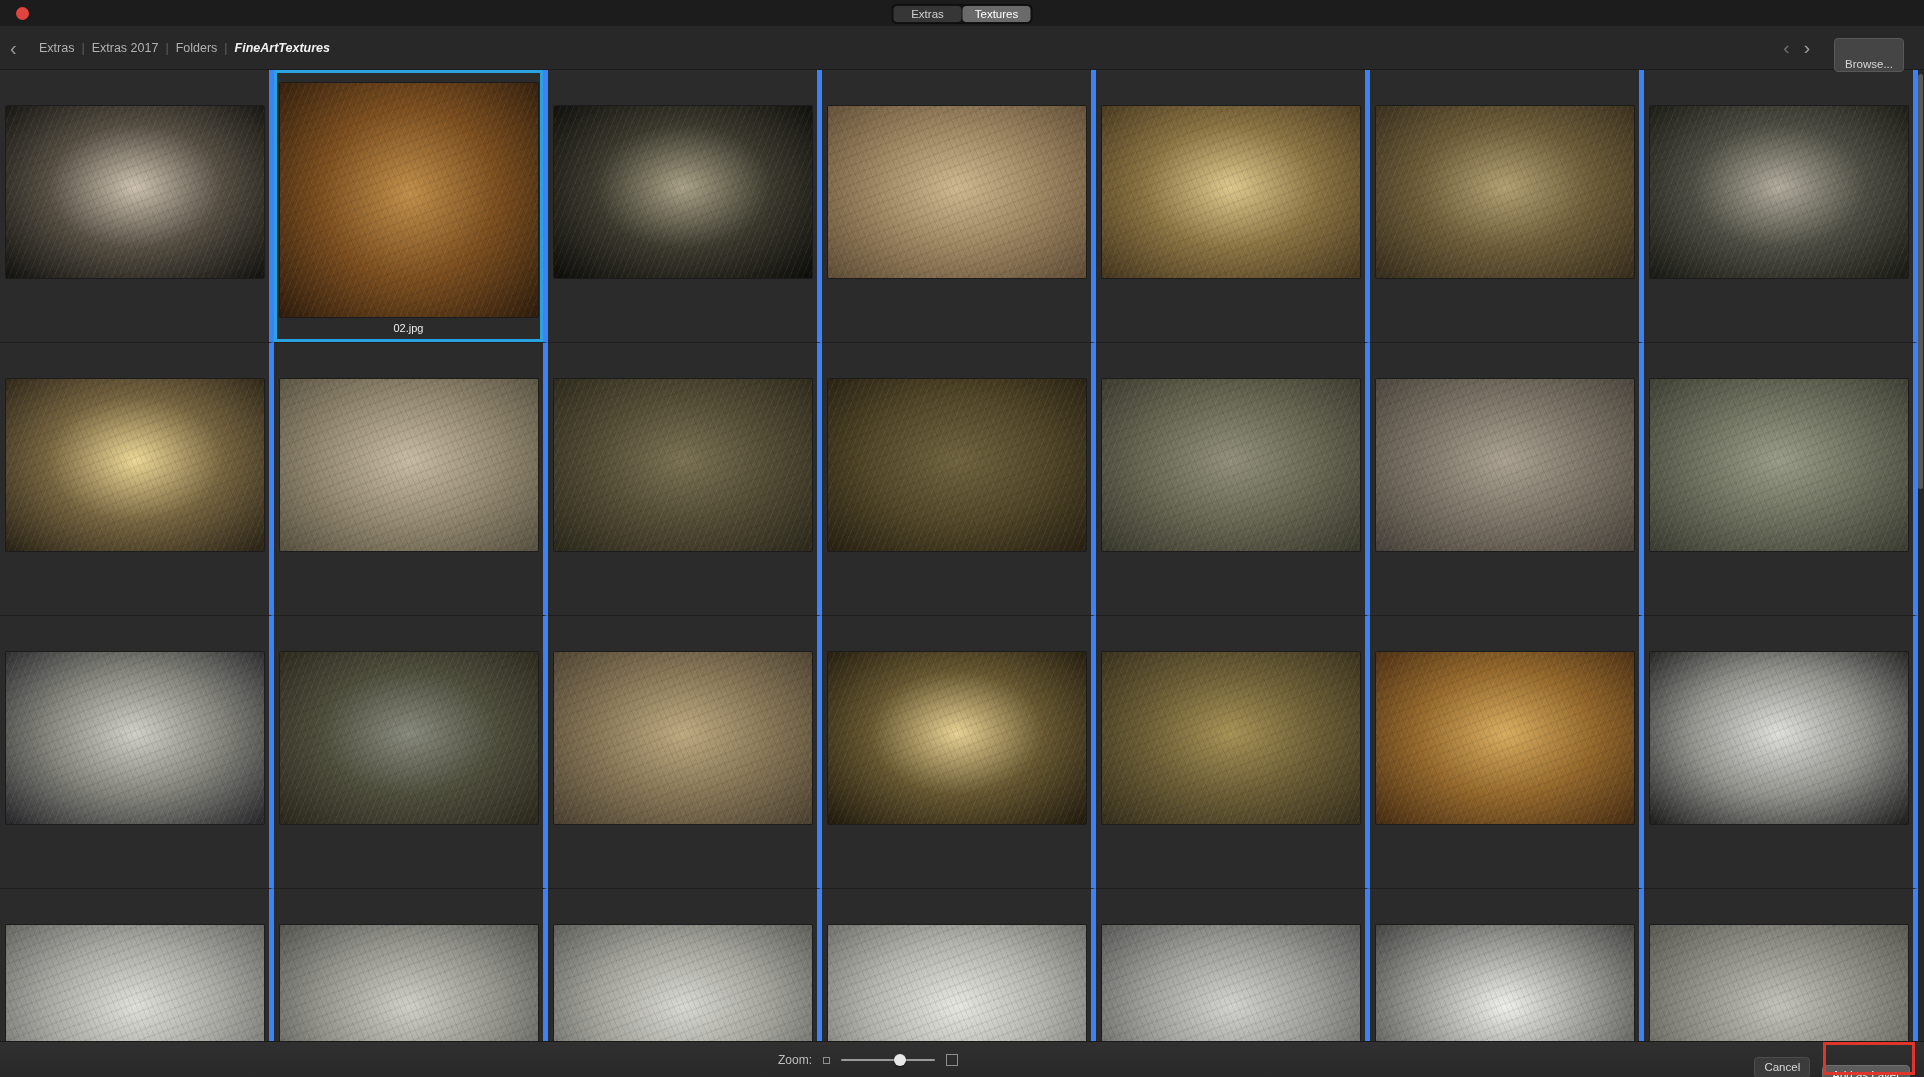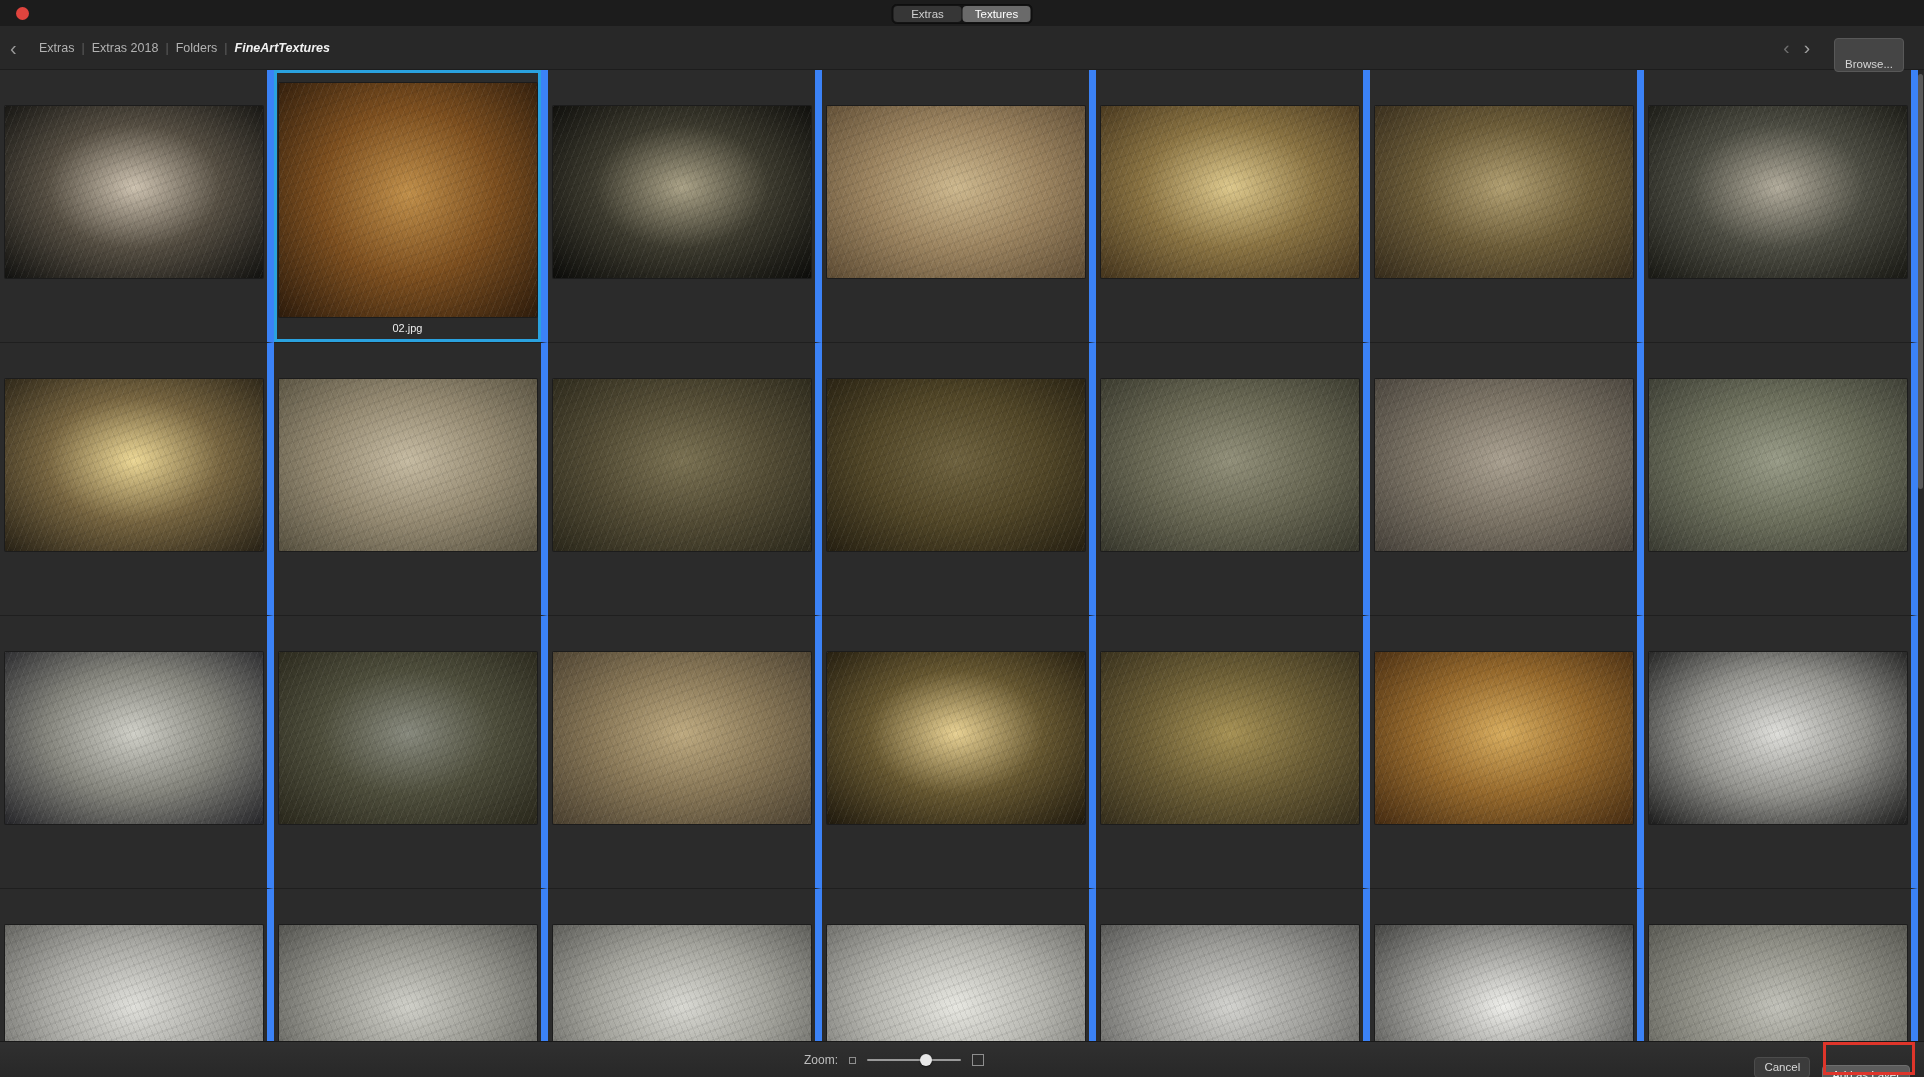--- a/index.html
+++ b/index.html
@@ -25,38 +25,38 @@
   .bc-item { padding:0 7px; color:#b2b2b2; }
   .bc-item.last { color:#f1f1f1; font-weight:bold;font-style:italic; }
   .bc-sep { color:#5e5e5e; }
   .nav-arrows { position:absolute; right:114px; top:0; height:44px; display:flex; align-items:center; gap:14px; font-size:19px; }
   .nav-prev { color:#6f6f6f; }
   .nav-next { color:#a2a2a2; }
   .browse-btn { position:absolute; right:20px; top:12px; height:21px; padding:16px 10px; background:#454545; border:1px solid #585858; border-radius:4px; color:#d6d6d6; font-size:11.5px; line-height:19px; }
 
   
   .grid { position:absolute; top:70px; left:0; right:6px; bottom:36px; background:#2b2b2b; display:grid; grid-template-columns:repeat(7, 1fr); grid-auto-rows:273px; overflow:hidden; z-index:1; }
-  .cell { position:relative; border-right:7px solid #3b82f6; border-bottom:1px solid #1f1f1f; }
+  .cell { position:relative; border-right:5px solid #3b82f6; border-bottom:1px solid #1f1f1f; }
   .thumb { position:absolute; left:50%; transform:translateX(-50%); top:36px; width:258px; height:172px; border-radius:1px; box-shadow:0 0 0 1px rgba(0,0,0,0.35); }
   .thumb::after { content:""; position:absolute; inset:0;
     background:
       repeating-linear-gradient(112deg, rgba(255,255,255,0.05) 0 1px, rgba(255,255,255,0) 1px 6px),
       repeating-linear-gradient(67deg, rgba(0,0,0,0.07) 0 1px, rgba(0,0,0,0) 1px 5px),
       repeating-linear-gradient(160deg, rgba(0,0,0,0.05) 0 2px, rgba(0,0,0,0) 2px 9px);
   }
   .cell.selected .thumb { top:13px; height:234px; }
   .sel-border { position:absolute; inset:0; border:3px solid #2aa2df; pointer-events:none; z-index:2; }
   .fname { position:absolute; bottom:8px; left:0; width:100%; text-align:center; font-size:11px; color:#ececec; z-index:3; }
 
   
   .scrollbar-thumb { position:absolute; right:1px; top:74px; width:5px; height:415px; background:#585858; border-radius:3px; z-index:4; }
 
   
   .footer { position:absolute; left:0; right:0; bottom:0; height:36px; background:linear-gradient(#303030,#282828); border-top:1px solid #191919; z-index:7; }
-  .zoomgroup { position:absolute; left:804px; top:0; height:36px; display:flex; align-items:center; gap:11px; }
+  .zoomgroup { position:absolute; left:778px; top:0; height:36px; display:flex; align-items:center; gap:11px; }
   .zoom-label { font-size:12px; color:#bdbdbd; }
   .sq-small { width:7px; height:7px; border:1px solid #8e8e8e; }
   .sq-large { width:12px; height:12px; border:1px solid #8e8e8e; }
   .slider { position:relative; width:94px; height:14px; }
   .slider .track { position:absolute; top:6px; left:0; right:0; height:2px; background:#9a9a9a; border-radius:1px; }
   .slider .knob { position:absolute; top:1px; width:12px; height:12px; border-radius:50%; background:#e8e8e8; box-shadow:0 1px 2px rgba(0,0,0,0.5); }
   .footer-buttons { position:absolute; right:14px; top:7px; display:flex; align-items:center; gap:12px; }
   .btn { height:21px; line-height:19px; padding:0 9px; border-radius:4px; font-size:11.5px; }
   .btn-cancel { background:#3b3b3b; border:1px solid #4c4c4c; color:#d9d9d9; }
   .btn-add { background:#5c5c5c; border:1px solid #6e6e6e; color:#f2f2f2;margin-top:16px; }
@@ -73,21 +73,21 @@
     <div class="segment">Extras</div>
     <div class="segment active">Textures</div>
   </div>
 </div>
 
 <div class="pathbar">
   <div class="back-chevron">‹</div>
   <div class="breadcrumb">
       <span class="bc-item">Extras</span>
       <span class="bc-sep">|</span>
-      <span class="bc-item">Extras 2018</span>
+      <span class="bc-item">Extras 2017</span>
       <span class="bc-sep">|</span>
       <span class="bc-item">Folders</span>
       <span class="bc-sep">|</span>
       <span class="bc-item last">FineArtTextures</span>
     </div>
   <div class="nav-arrows">
     <span class="nav-prev">‹</span>
     <span class="nav-next">›</span>
   </div>
   <button class="browse-btn">Browse...</button>

